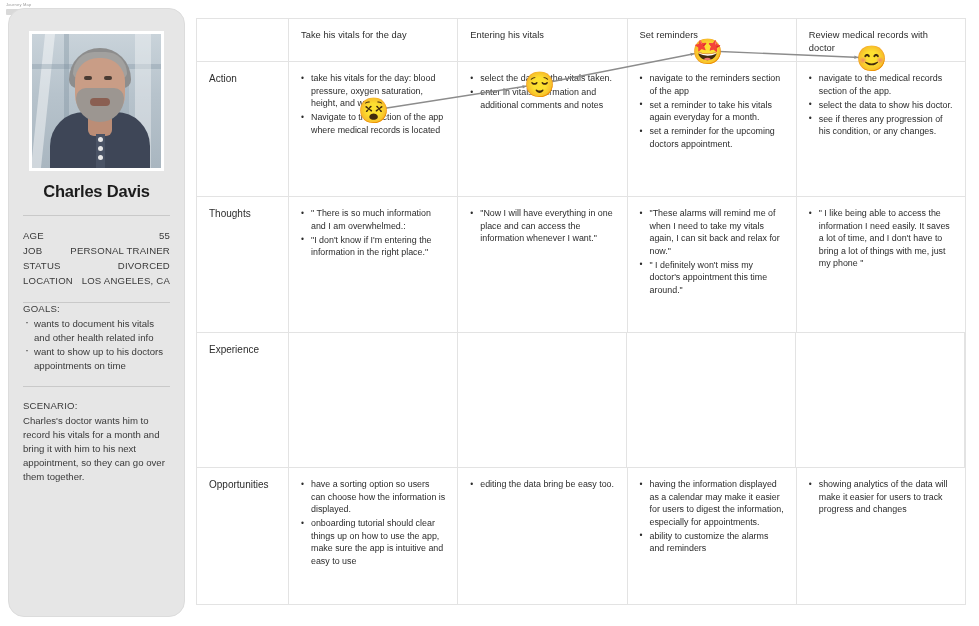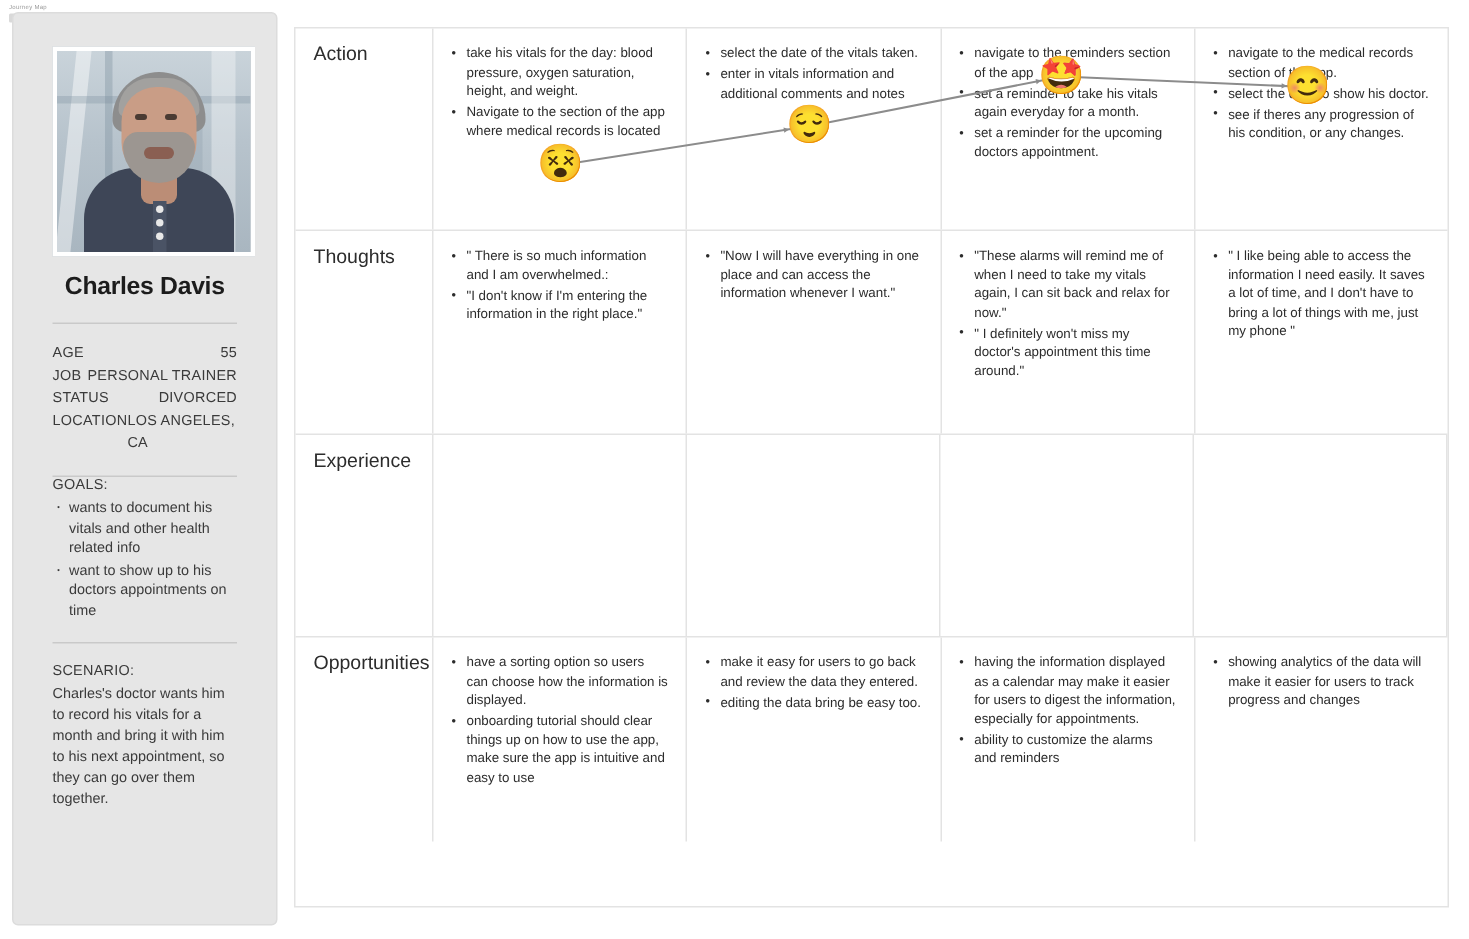--- a/index.html
+++ b/index.html
@@ -21,22 +21,22 @@
     position: absolute; left: 6px; top: 9px;
     width: 34px; height: 6px; background: #d9d9d9; border-radius: 1px;
   }
 
   
   .persona-card {
     position: absolute; left: 8px; top: 8px;
     width: 177px; height: 609px;
     background: #e6e6e6;
     border: 1px solid #dcdcdc;
-    border-radius: 4px;
-    padding: 0 26px;
+    border-radius: 16px;
+    padding: 0 14px;
   }
   .persona-photo {
     position: relative;
     margin: 22px auto 0;
     width: 135px; height: 140px;
     border: 3px solid #ffffff;
     overflow: hidden;
     background: #9aa6b0;
   }
   .photo-bg {
@@ -145,21 +145,21 @@
     position: relative;
   }
   .jcell:last-child { border-right: none; }
   .col-label { width: 92px; flex: 0 0 92px; }
   .col-stage { flex: 1 1 0; min-width: 0; }
 
   .stage-head {
     font-size: 9.3px; color: #2c2c2c; line-height: 13px; letter-spacing: .05px;
   }
   .row-label {
-    font-size: 13px; color: #2c2c2c; line-height: 13px;
+    font-size: 10px; color: #2c2c2c; line-height: 13px;
   }
   .jcell ul { list-style: none; }
   .jcell li {
     position: relative; padding-left: 10px;
     font-size: 8.9px; color: #2c2c2c; line-height: 12.6px;
     margin-bottom: 1.5px;
   }
   .jcell li:before {
     content: "•"; position: absolute; left: 0; top: -0.5px; font-size: 8.5px; color: #2c2c2c;
   }
@@ -239,20 +239,35 @@
     <div class="divider"></div>
 
     <div class="scenario">
       <div class="section-title">SCENARIO:</div>
       <p>Charles's doctor wants him to record his vitals for a month and bring it with him to his next appointment, so they can go over them together.</p>
     </div>
   </aside>
 
   <section class="journey">
 
+    <div class="jrow header">
+      <div class="jcell col-label"></div>
+      <div class="jcell col-stage">
+        <div class="stage-head">Take his vitals for the day</div>
+      </div>
+      <div class="jcell col-stage">
+        <div class="stage-head">Entering his vitals</div>
+      </div>
+      <div class="jcell col-stage">
+        <div class="stage-head">Set reminders</div>
+      </div>
+      <div class="jcell col-stage">
+        <div class="stage-head">Review medical records with doctor</div>
+      </div>
+    </div>
 
     <div class="jrow r-action">
       <div class="jcell col-label">
         <div class="row-label">Action</div>
       </div>
       <div class="jcell col-stage">
         <ul>
           <li>take his vitals for the day: blood pressure, oxygen saturation, height, and weight.</li>
           <li>Navigate to the section of the app where medical records is located</li>
         </ul>
@@ -337,21 +352,20 @@
         <div class="row-label">Opportunities</div>
       </div>
       <div class="jcell col-stage">
         <ul>
           <li>have a sorting option so users can choose how the information is displayed.</li>
           <li>onboarding tutorial should clear things up on how to use the app, make sure the app is intuitive and easy to use</li>
         </ul>
       </div>
       <div class="jcell col-stage">
         <ul>
-          <li>make it easy for users to go back and review the data they entered.</li>
           <li>editing the data bring be easy too.</li>
         </ul>
       </div>
       <div class="jcell col-stage">
         <ul>
           <li>having the information displayed as a calendar may make it easier for users to digest the information, especially for appointments.</li>
           <li>ability to customize the alarms and reminders</li>
         </ul>
       </div>
       <div class="jcell col-stage">

